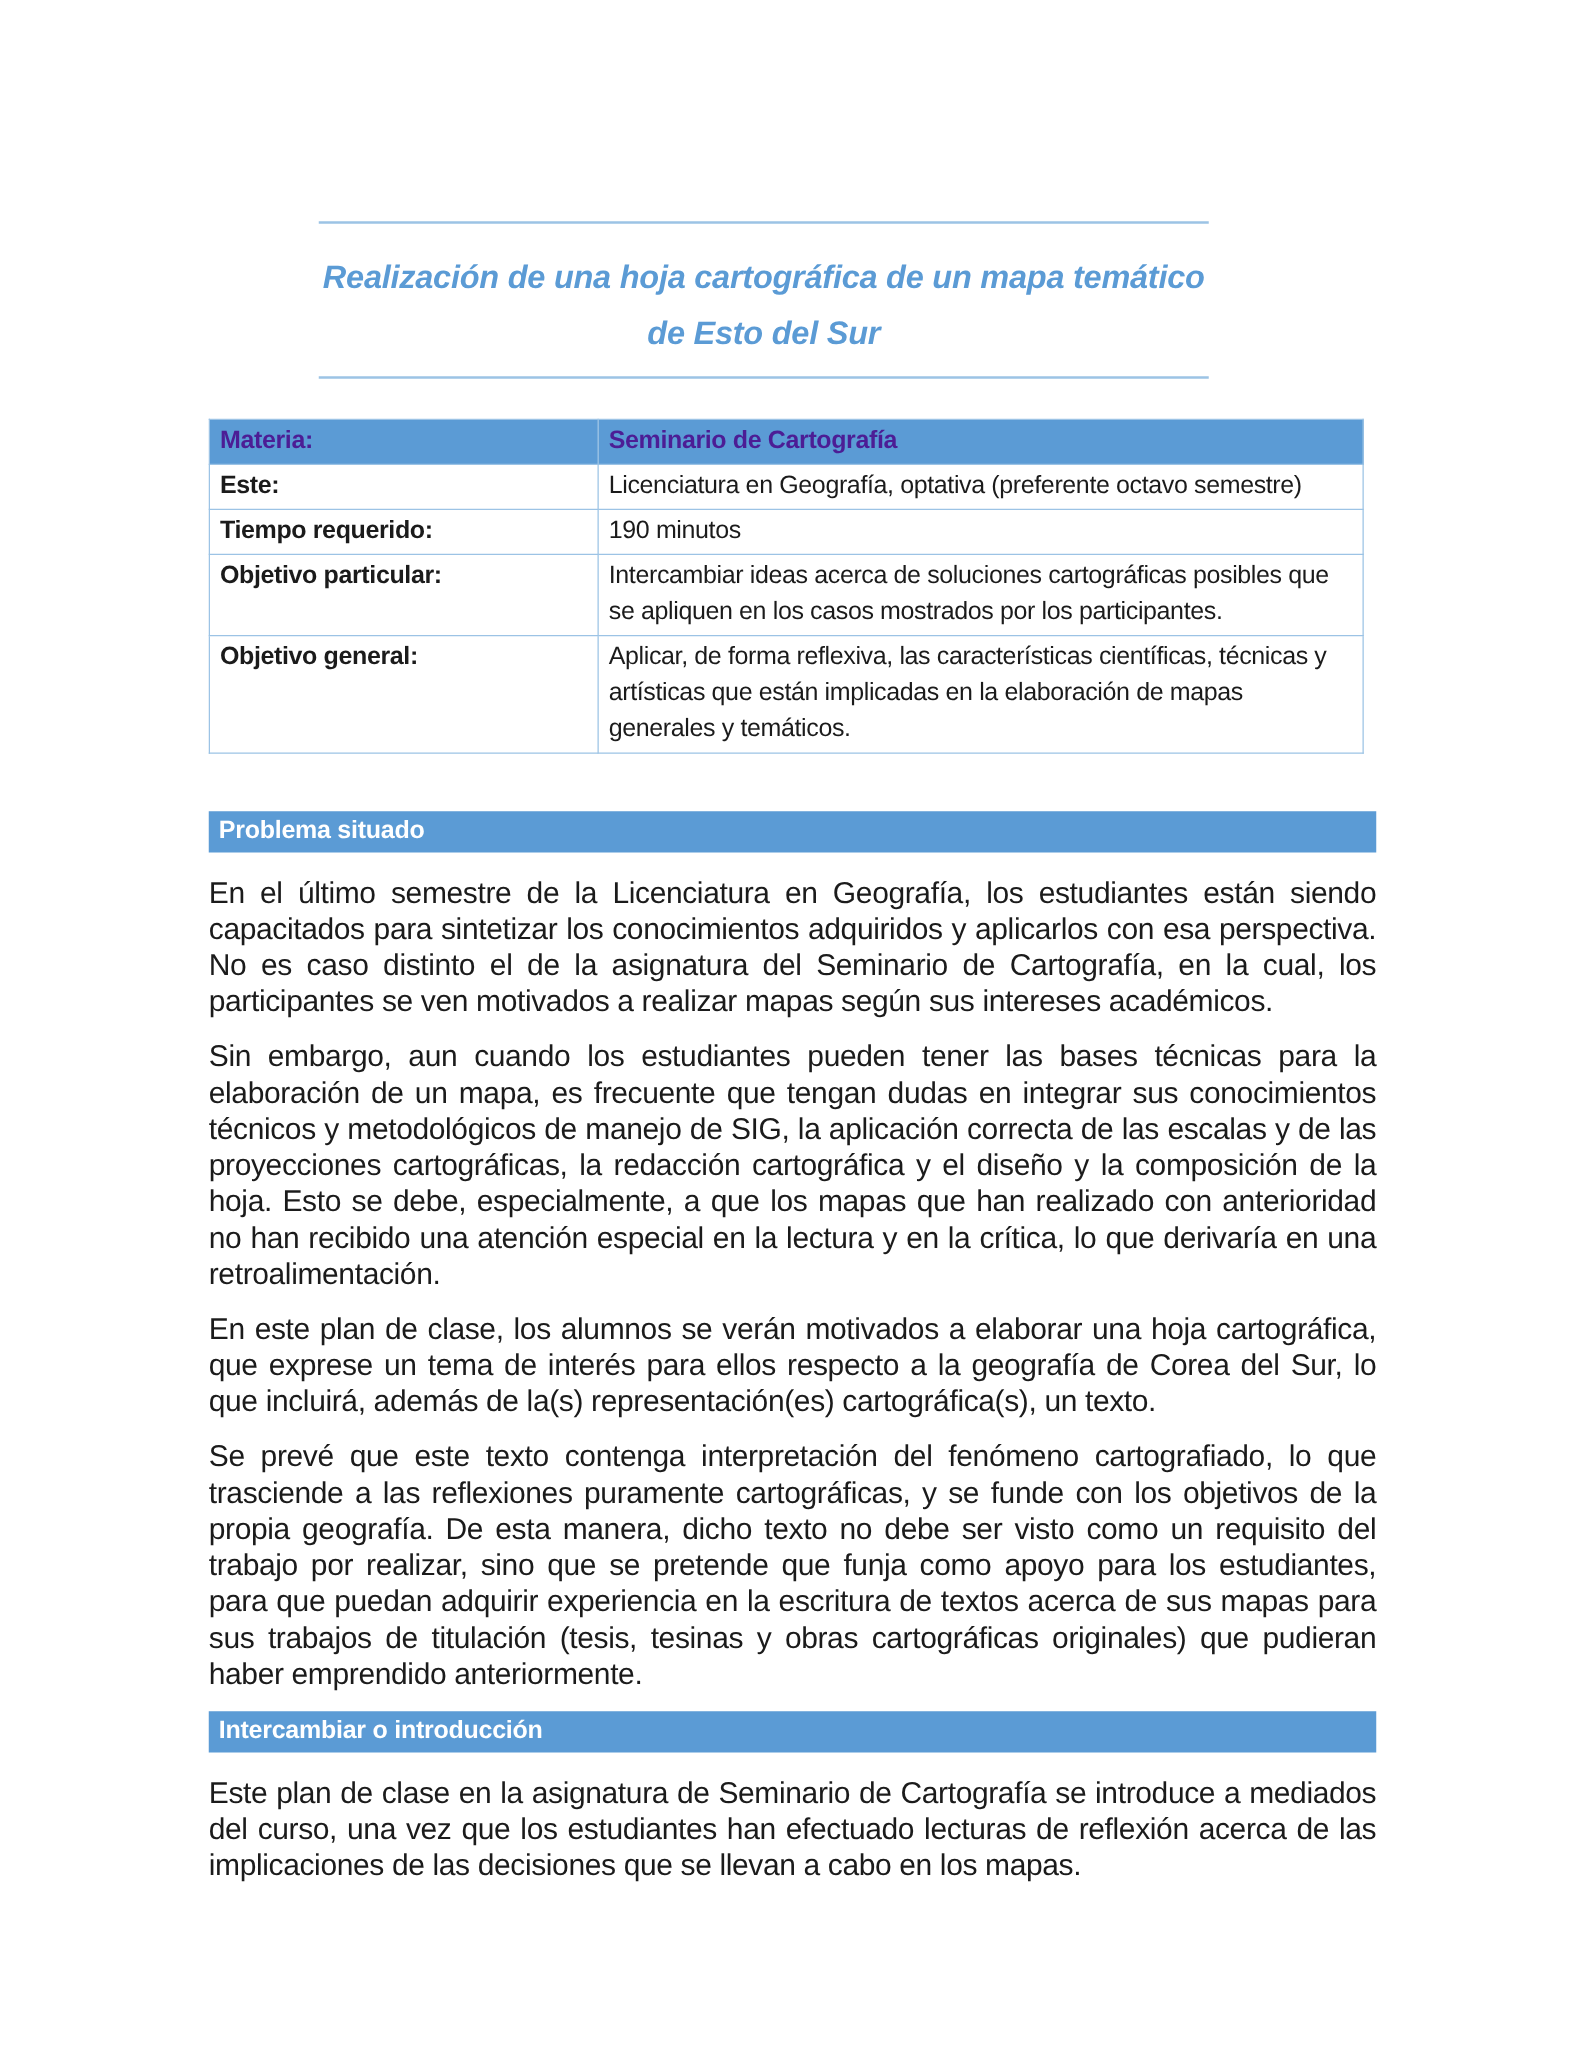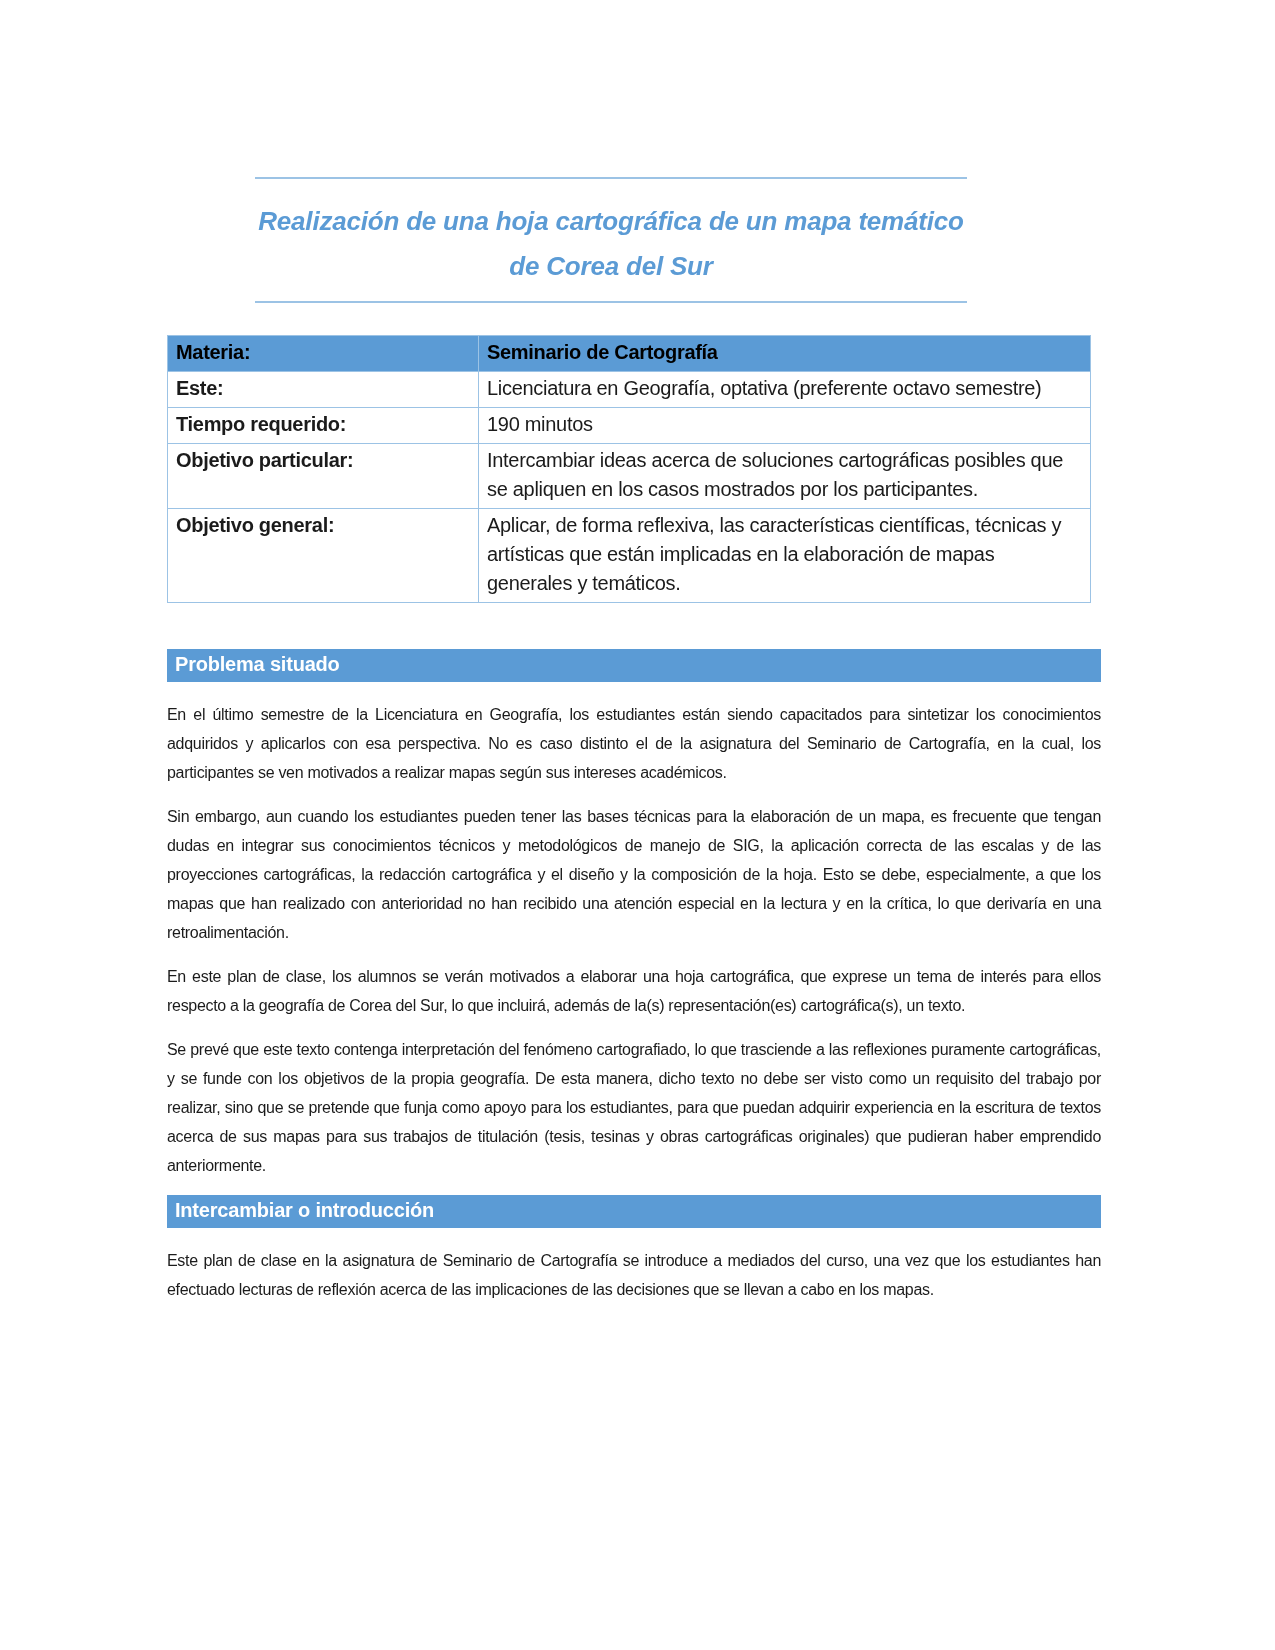--- a/index.html
+++ b/index.html
@@ -49,21 +49,21 @@
   table.info-table td {
     border: 1px solid #9cc3e5;
     vertical-align: top;
     line-height: 29px;
     padding: 2px 10px 4px 8px;
     text-align: left;
   }
   table.info-table .col-label { width: 292px; font-weight: bold; }
   tr.header-row th {
     background: #5b9bd5;
-    color: #000000;
+    color: #4c1d95;
     font-weight: bold;
     border-color: #9cc3e5;
   }
   td.justify-cell { text-align: justify; }
 
   
   .section-bar {
     background: #5b9bd5;
     color: #ffffff;
     font-weight: bold;
@@ -71,36 +71,36 @@
     line-height: 27px;
     padding: 2px 8px 4px 8px;
     letter-spacing: -0.2px;
   }
   .section-bar.first { margin: 46px 0 18px 0; }
   .section-bar.later { margin: 8px 0 18px 0; }
 
   
   .body-par {
     margin: 0 0 15px 0;
-    font-size: 16px;
+    font-size: 24px;
     line-height: 29px;
     text-align: justify;
     letter-spacing: -0.3px;
   }
 </style>
 </head>
 <body>
 
 <div class="page">
   <div class="content">
 
     <div class="title-block">
       <div class="doc-title">
         <span>Realización de una hoja cartográfica de un mapa temático</span><br>
-        <span>de Corea del Sur</span>
+        <span>de Esto del Sur</span>
       </div>
     </div>
 
     <table class="info-table">
       <tbody>
         <tr class="header-row">
           <th class="col-label">Materia:</th>
           <th>Seminario de Cartografía</th>
         </tr>
         <tr>

